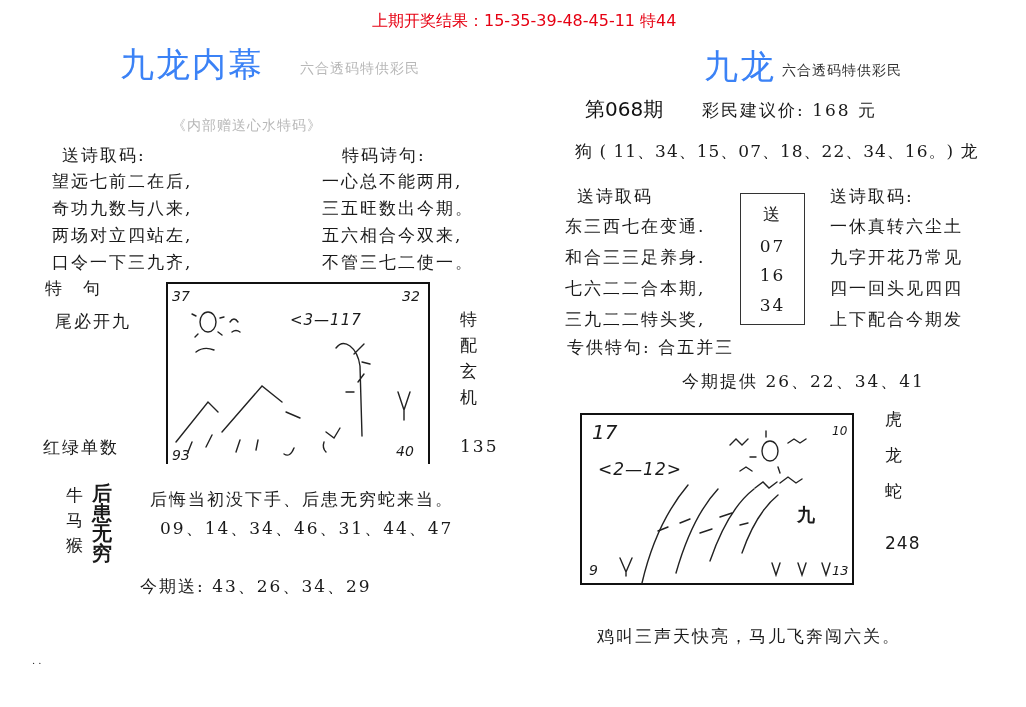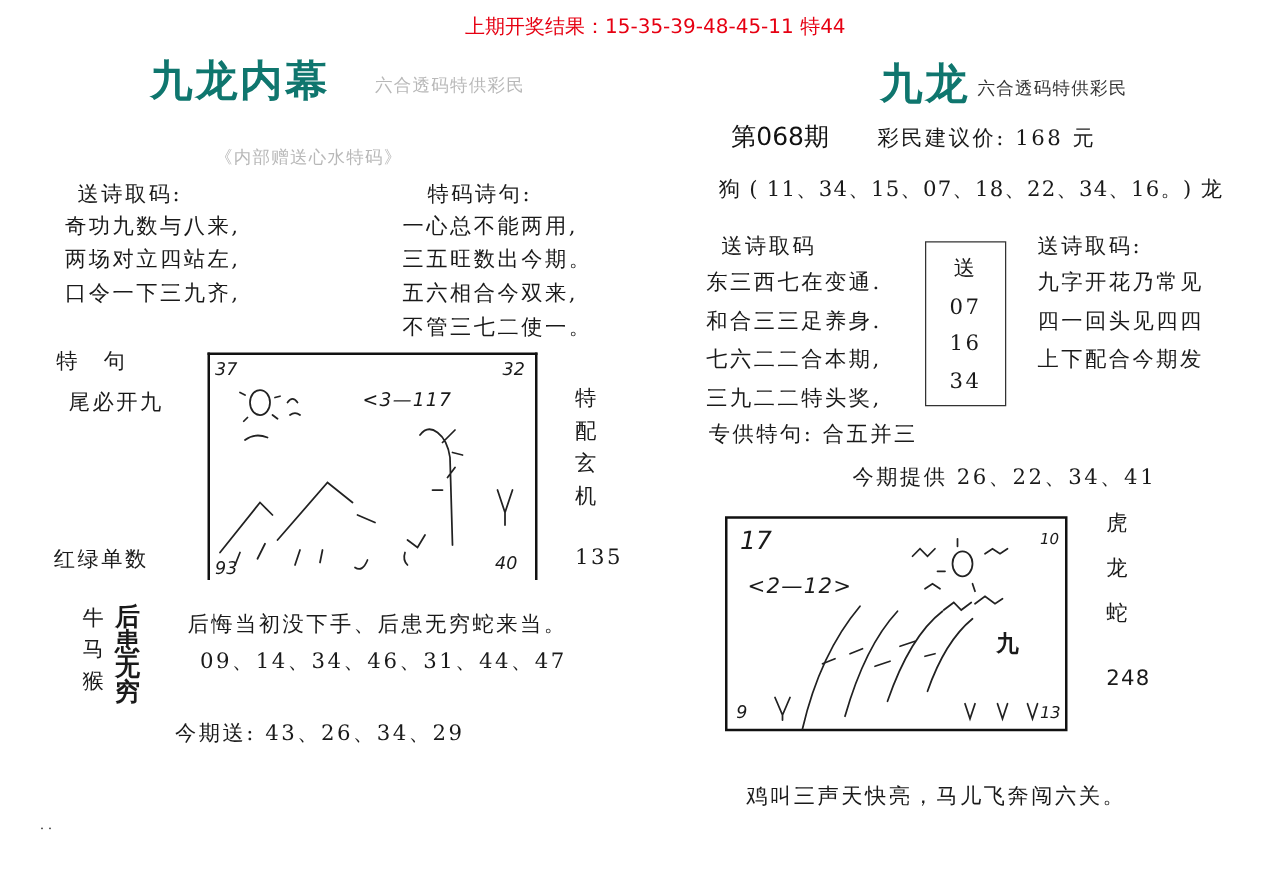--- a/index.html
+++ b/index.html
@@ -2,41 +2,42 @@
 <html><head>
 <meta charset="utf-8">
 <style>
   * { margin: 0; padding: 0; box-sizing: border-box; }
   html, body { width: 1026px; height: 707px; background: #ffffff; overflow: hidden; }
   body { position: relative; font-family: "DejaVu Serif", "Liberation Serif", serif; color: #1a1a1a; }
   .abs { position: absolute; white-space: nowrap; }
 
   .banner { left: 372px; top: 11px; font-family: "DejaVu Sans", "Liberation Sans", sans-serif; font-size: 16px; color: #e60012; letter-spacing: 0px; }
 
-  .big-title { font-family: "DejaVu Serif", serif; font-size: 34px; font-weight: bold; color: #0f766e; letter-spacing: 2px; }
+  .big-title { font-family: "DejaVu Serif", serif; font-size: 34px; font-weight: normal; color: #3b82f6; letter-spacing: 2px; }
   .faint { color: #b8b8b8; font-size: 14px; letter-spacing: 1px; }
   .txt { font-size: 17px; letter-spacing: 2px; }
   .sans { font-family: "DejaVu Sans", "Liberation Sans", sans-serif; }
 
   .drawbox { border: 2px solid #111; }
   .sendbox { border: 1px solid #333; }
   .col { display: flex; flex-direction: column; }
   svg { position: absolute; }
 </style>
 </head>
 <body>
 
 <div class="abs banner">上期开奖结果：15-35-39-48-45-11 特44</div>
 
 <div class="abs big-title" style="left:120px; top:42px;">九龙内幕</div>
 <div class="abs faint" style="left:300px; top:60px;">六合透码特供彩民</div>
 <div class="abs faint" style="left:172px; top:117px; font-size:14px;">《内部赠送心水特码》</div>
 
 <div class="abs txt" style="left:62px; top:144px;">送诗取码:</div>
 <div class="abs col txt" style="left:52px; top:170px; gap:4px; line-height:23px;">
+  <span>望远七前二在后,</span>
   <span>奇功九数与八来,</span>
   <span>两场对立四站左,</span>
   <span>口令一下三九齐,</span>
 </div>
 
 <div class="abs txt" style="left:342px; top:144px;">特码诗句:</div>
 <div class="abs col txt" style="left:322px; top:170px; gap:4px; line-height:23px;">
   <span>一心总不能两用,</span>
   <span>三五旺数出今期。</span>
   <span>五六相合今双来,</span>
@@ -106,20 +107,21 @@
 
 <div class="abs sendbox col" style="left:740px; top:193px; width:65px; height:132px; align-items:center; justify-content:space-around; padding:4px 0;">
   <span class="txt">送</span>
   <span class="txt">07</span>
   <span class="txt">16</span>
   <span class="txt">34</span>
 </div>
 
 <div class="abs txt" style="left:830px; top:185px;">送诗取码:</div>
 <div class="abs col txt" style="left:830px; top:215px; line-height:23px; gap:8px;">
+  <span>一休真转六尘土</span>
   <span>九字开花乃常见</span>
   <span>四一回头见四四</span>
   <span>上下配合今期发</span>
 </div>
 
 <div class="abs txt" style="left:567px; top:336px;">专供特句: 合五并三</div>
 <div class="abs txt" style="left:682px; top:370px;">今期提供 26、22、34、41</div>
 
 <div class="abs drawbox" style="left:580px; top:413px; width:274px; height:172px;"></div>
 <div class="abs sans" style="left:592px; top:420px; font-size:20px; font-style:italic;">17</div>

